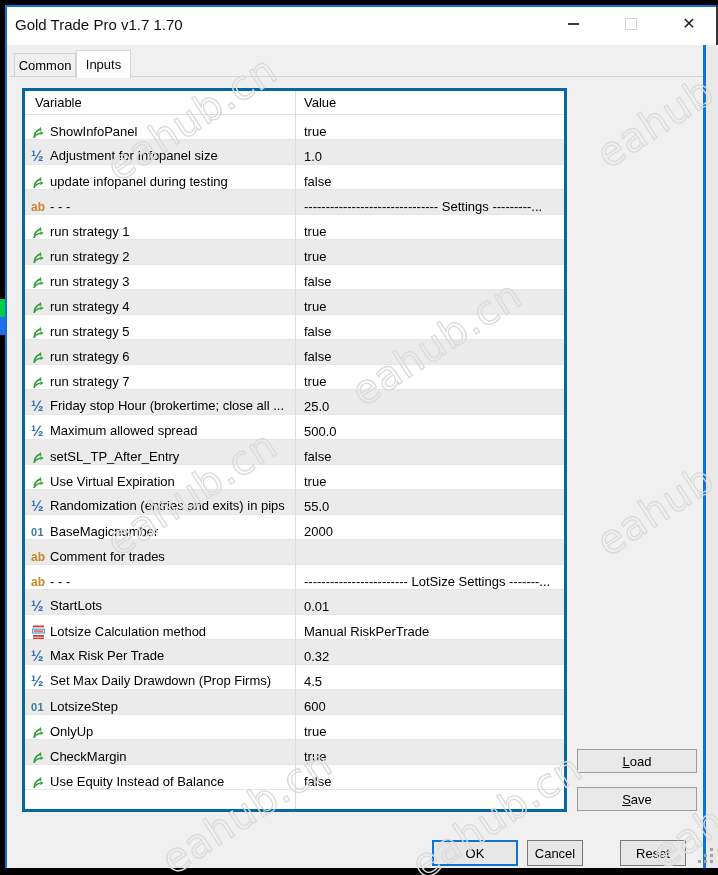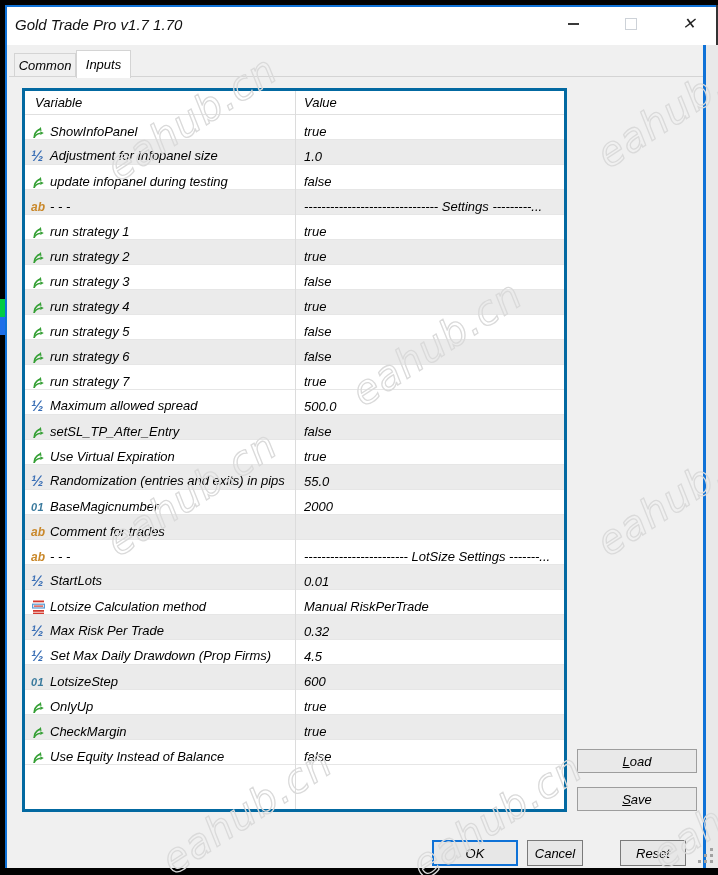--- a/index.html
+++ b/index.html
@@ -1,17 +1,17 @@
 <!DOCTYPE html>
 <html><head>
 <meta charset="utf-8">
 <style>
   html,body{margin:0;padding:0;background:#ffffff;}
   .screen{position:relative;width:718px;height:875px;background:#f0f0f0;overflow:hidden;
-          font-family:"Liberation Sans",sans-serif;color:#000;font-style:italic;}
+          font-family:"Liberation Sans",sans-serif;color:#000;}
 
   
   .frame-top{position:absolute;left:0;top:0;width:718px;height:5px;background:#010101;}
   .frame-left{position:absolute;left:0;top:0;width:5px;height:868px;background:#010101;}
   .frame-bottom{position:absolute;left:0;top:868px;width:718px;height:7px;background:#010101;}
   .accent-top{position:absolute;left:5px;top:5px;width:711px;height:2px;background:#0f72d7;}
   .accent-left{position:absolute;left:5px;top:5px;width:2px;height:863px;background:#0f72d7;}
   .accent-right{position:absolute;left:703px;top:45px;width:3px;height:823px;background:#0f72d7;}
   .right-strip{position:absolute;left:706px;top:45px;width:12px;height:823px;background:#e9e9e9;}
   .title-right-line{position:absolute;left:716px;top:5px;width:2px;height:40px;background:#333;}
@@ -241,20 +241,27 @@
                 <path d="M3.2,14 C3.2,9.5 4.5,7.5 8,5.5" stroke="#35a035" stroke-width="1.5" fill="none"></path>
                 <polygon points="9.9,3.0 10.5,7.1 6.8,6.1" fill="#35a035"></polygon>
                 <path d="M3.2,14 C3.6,11.5 5.5,10 9.5,9.3" stroke="#35a035" stroke-width="1.5" fill="none"></path>
                 <polygon points="12.8,9.1 9.3,11.1 9.3,7.3" fill="#35a035"></polygon>
               </svg>
             </span>
             <span>run strategy 7</span>
           </div>
           <div class="cell-val">true</div>
         </div>
+        <div class="t-row alt">
+          <div class="cell-var">
+            <span class="icon icon-double"></span>
+            <span>Friday stop Hour (brokertime; close all ...</span>
+          </div>
+          <div class="cell-val">25.0</div>
+        </div>
         <div class="t-row">
           <div class="cell-var">
             <span class="icon icon-double"></span>
             <span>Maximum allowed spread</span>
           </div>
           <div class="cell-val">500.0</div>
         </div>
         <div class="t-row alt">
           <div class="cell-var">
             <span class="icon icon-bool">

